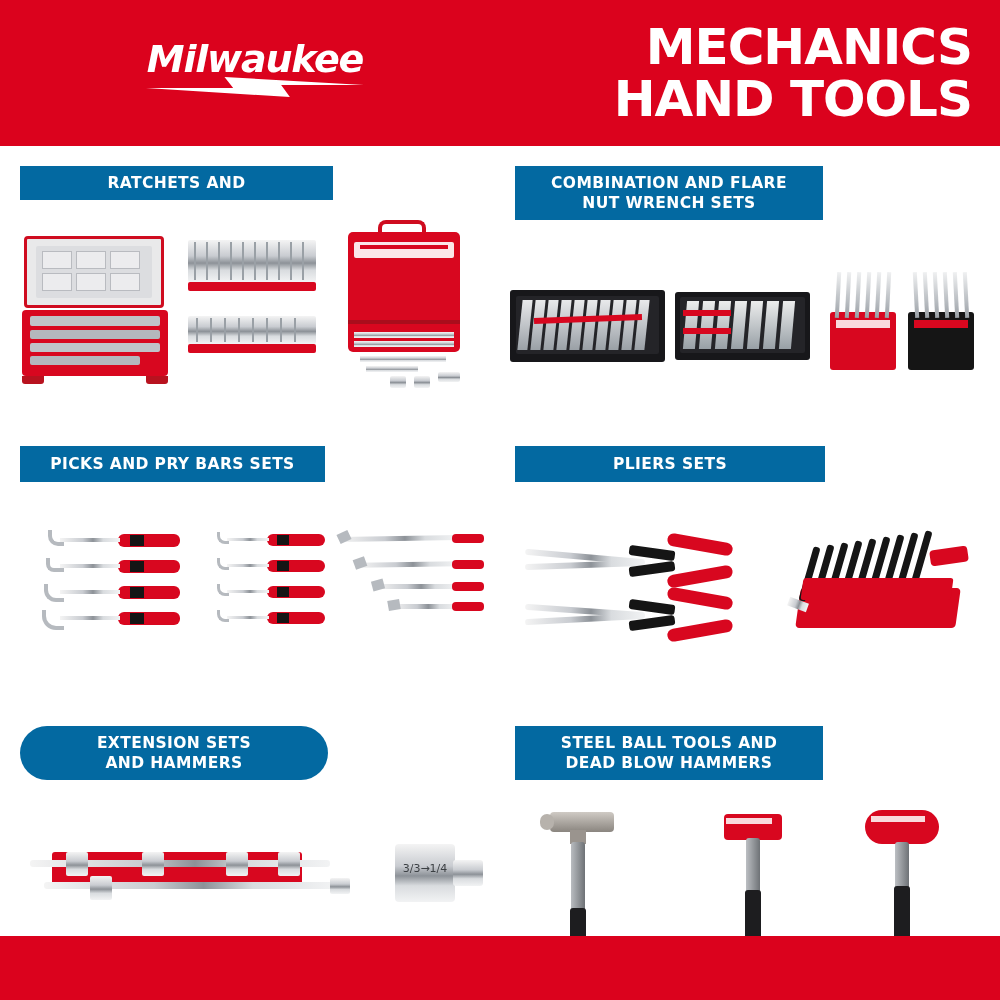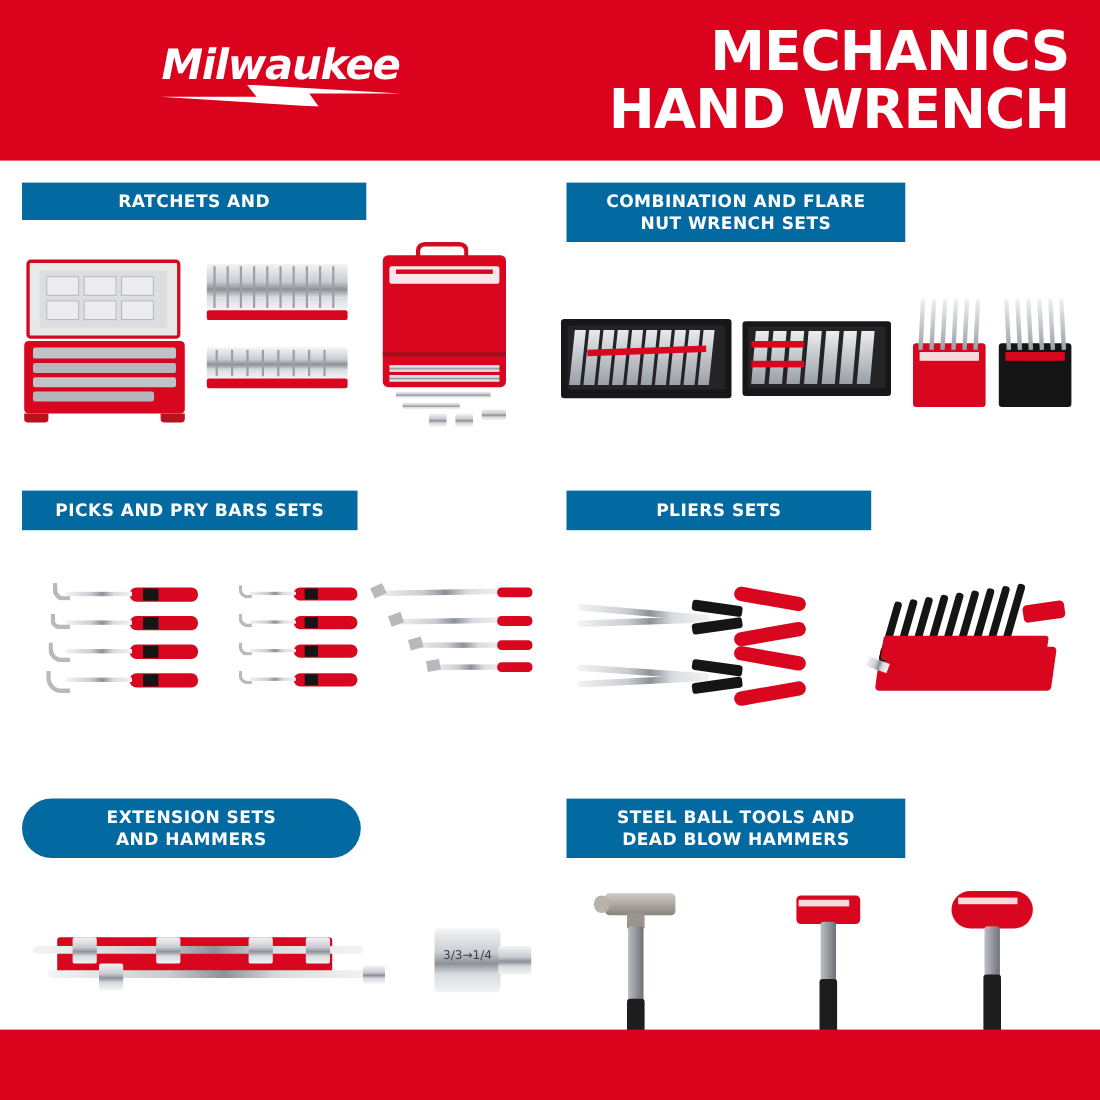--- a/index.html
+++ b/index.html
@@ -130,21 +130,21 @@
 
   <div class="header">
     <div class="logo-wrap">
       <div class="logo">
         <div class="logo-text">Milwaukee</div>
         <div class="logo-bolt"></div>
       </div>
     </div>
     <div class="header-title">
       <div>MECHANICS</div>
-      <div>HAND WRENCH</div>
+      <div>HAND TOOLS</div>
     </div>
   </div>
 
   <div class="content">
 
     <div class="section" style="left:20px; top:20px; width:465px; height:255px;">
       <div style="width:313px;">
         <div class="sec-label two-line" style="width:313px;">
           <div>RATCHETS AND</div>
         </div>
@@ -336,21 +336,21 @@
           <div class="art" style="left:-2px; top:0px; width:12px; height:10px; background:#b6babf; transform:rotate(-25deg);"></div>
           <div class="art" style="left:14px; top:26px; width:12px; height:10px; background:#b6babf; transform:rotate(-20deg);"></div>
           <div class="art" style="left:32px; top:48px; width:12px; height:10px; background:#b6babf; transform:rotate(-15deg);"></div>
           <div class="art" style="left:48px; top:68px; width:12px; height:10px; background:#b6babf; transform:rotate(-10deg);"></div>
         </div>
       </div>
     </div>
 
     <div class="section" style="left:515px; top:300px; width:465px; height:250px;">
       <div style="width:310px;">
-        <div class="sec-label" style="width:277px;">
+        <div class="sec-label" style="width:310px;">
           <div>PLIERS SETS</div>
         </div>
       </div>
 
       <div class="imgrow" style="height:180px; margin-top:48px;">
 
         <div class="art" style="left:10px; top:0px; width:210px; height:120px;">
           <div class="art chrome-v" style="left:0px; top:24px; width:120px; height:6px; transform:rotate(5deg); border-radius:3px;"></div>
           <div class="art chrome-v" style="left:0px; top:32px; width:120px; height:6px; transform:rotate(-2deg); border-radius:3px;"></div>
           <div class="art blk" style="left:104px; top:18px; width:46px; height:10px; transform:rotate(8deg); border-radius:3px;"></div>

